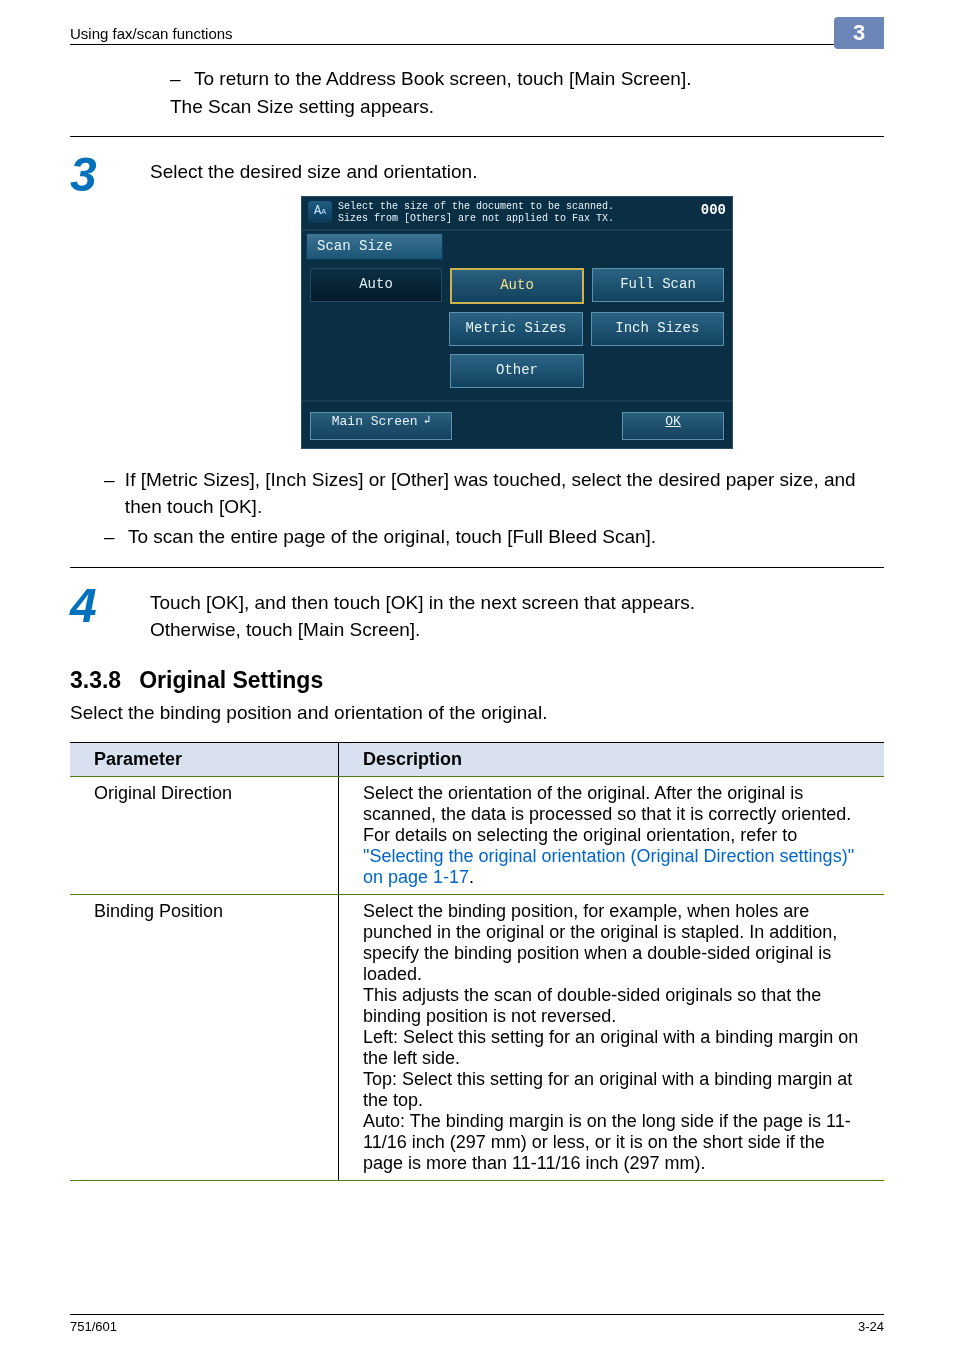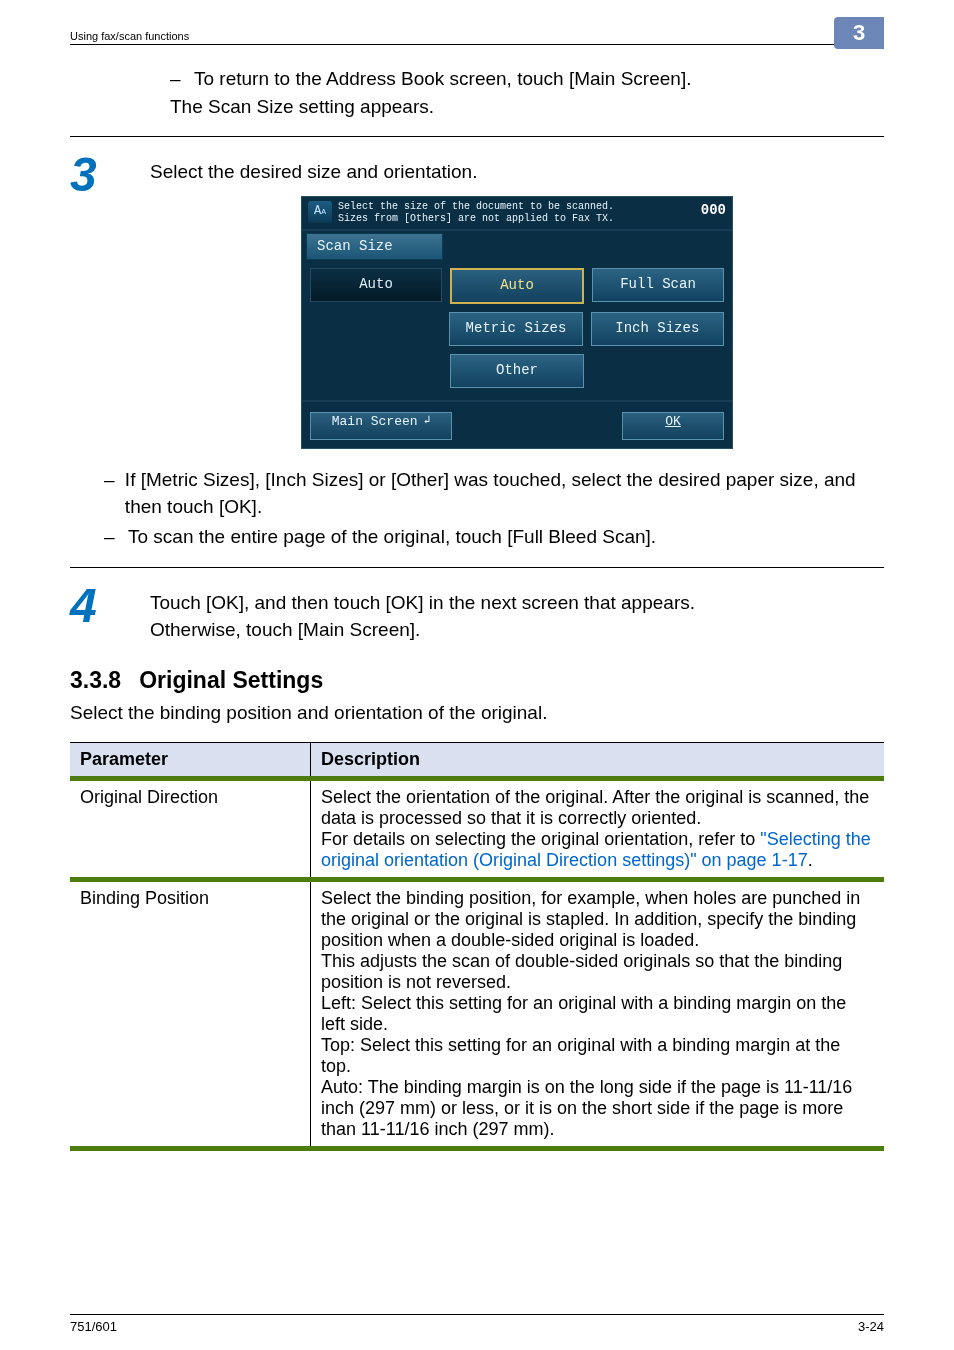--- a/index.html
+++ b/index.html
@@ -19,21 +19,21 @@
   }
   .header-line {
     border-bottom: 1px solid #000;
     margin: 0 70px 0 70px;
     display: flex;
     justify-content: space-between;
     align-items: flex-end;
     height: 24px;
   }
   .header-left {
-    font-size: 11px;
+    font-size: 15px;
     padding-bottom: 2px;
   }
   .header-tab {
     background: #6d86b8;
     color: #fff;
     width: 50px;
     height: 32px;
     display: flex;
     align-items: center;
     justify-content: center;
@@ -210,23 +210,23 @@
   }
 
   table.settings {
     border-collapse: collapse;
     margin: 0 70px;
     width: 814px;
     font-size: 18px;
   }
   table.settings th, table.settings td {
     border-top: 1px solid #000;
-    border-bottom: 5px solid #4d7c0f;
+    border-bottom: 1px solid #4d7c0f;
     vertical-align: top;
-    padding: 6px 10px;
+    padding: 6px 24px;
     text-align: left;
   }
   table.settings th {
     background: #d9e1f1;
     font-weight: bold;
   }
   table.settings td.divider { border-right: 1px solid #000; width: 220px; }
   table.settings th.divider { border-right: 1px solid #000; width: 220px; }
   .link { color: #0066cc; }
 

